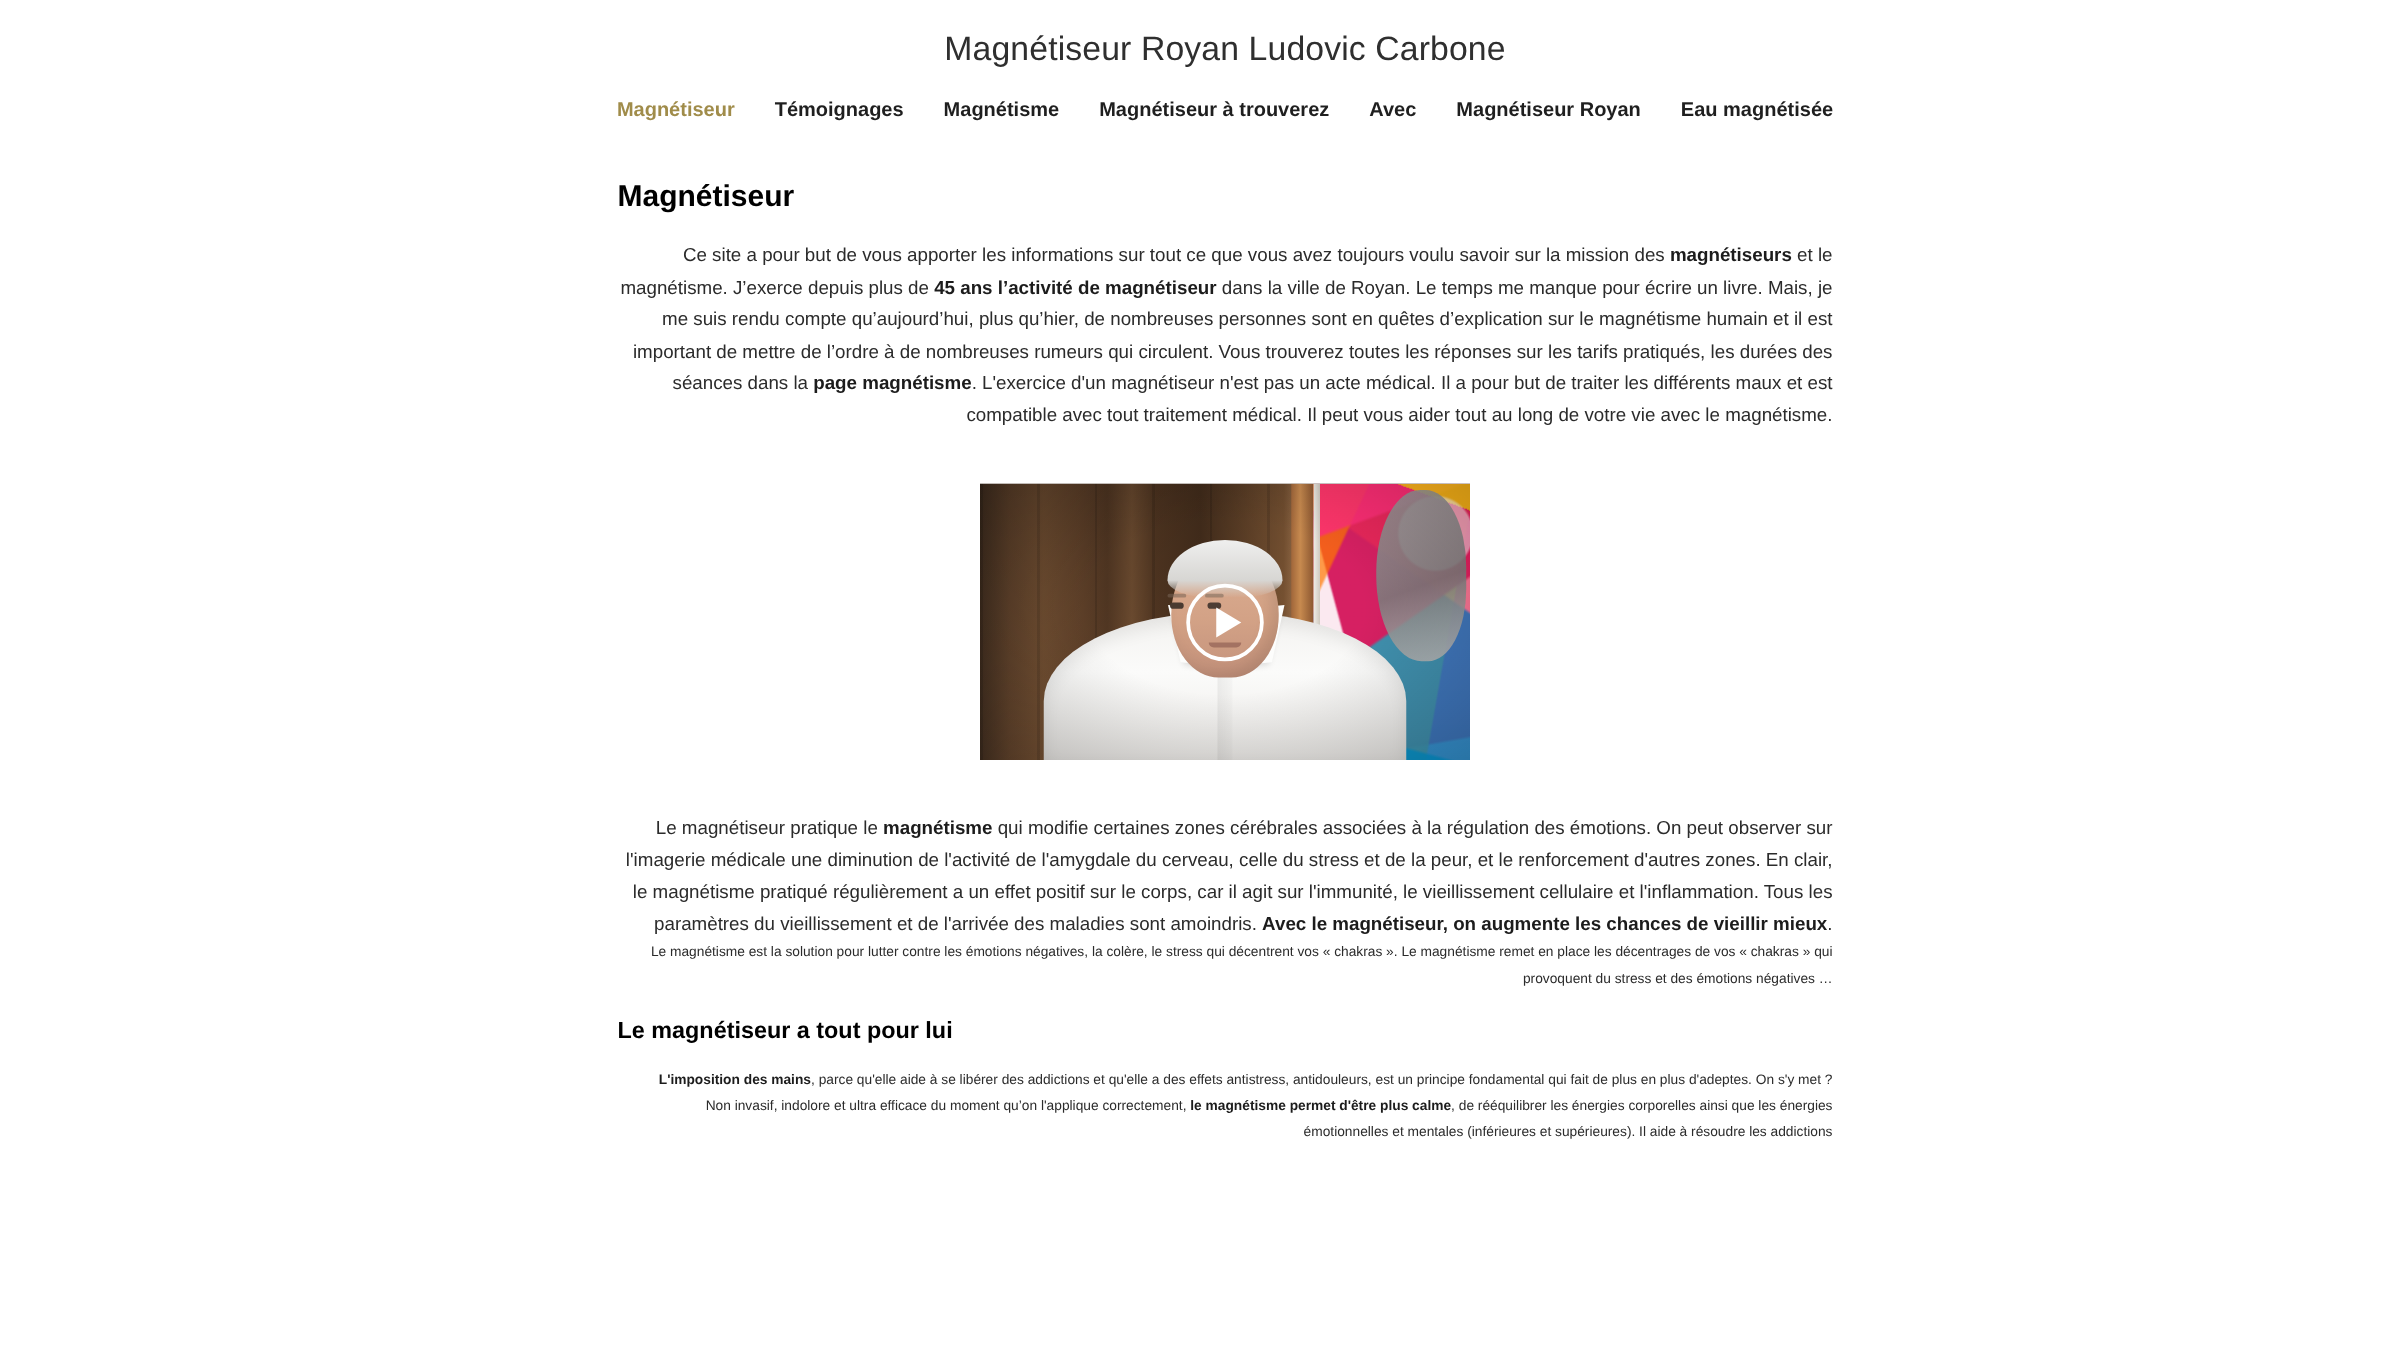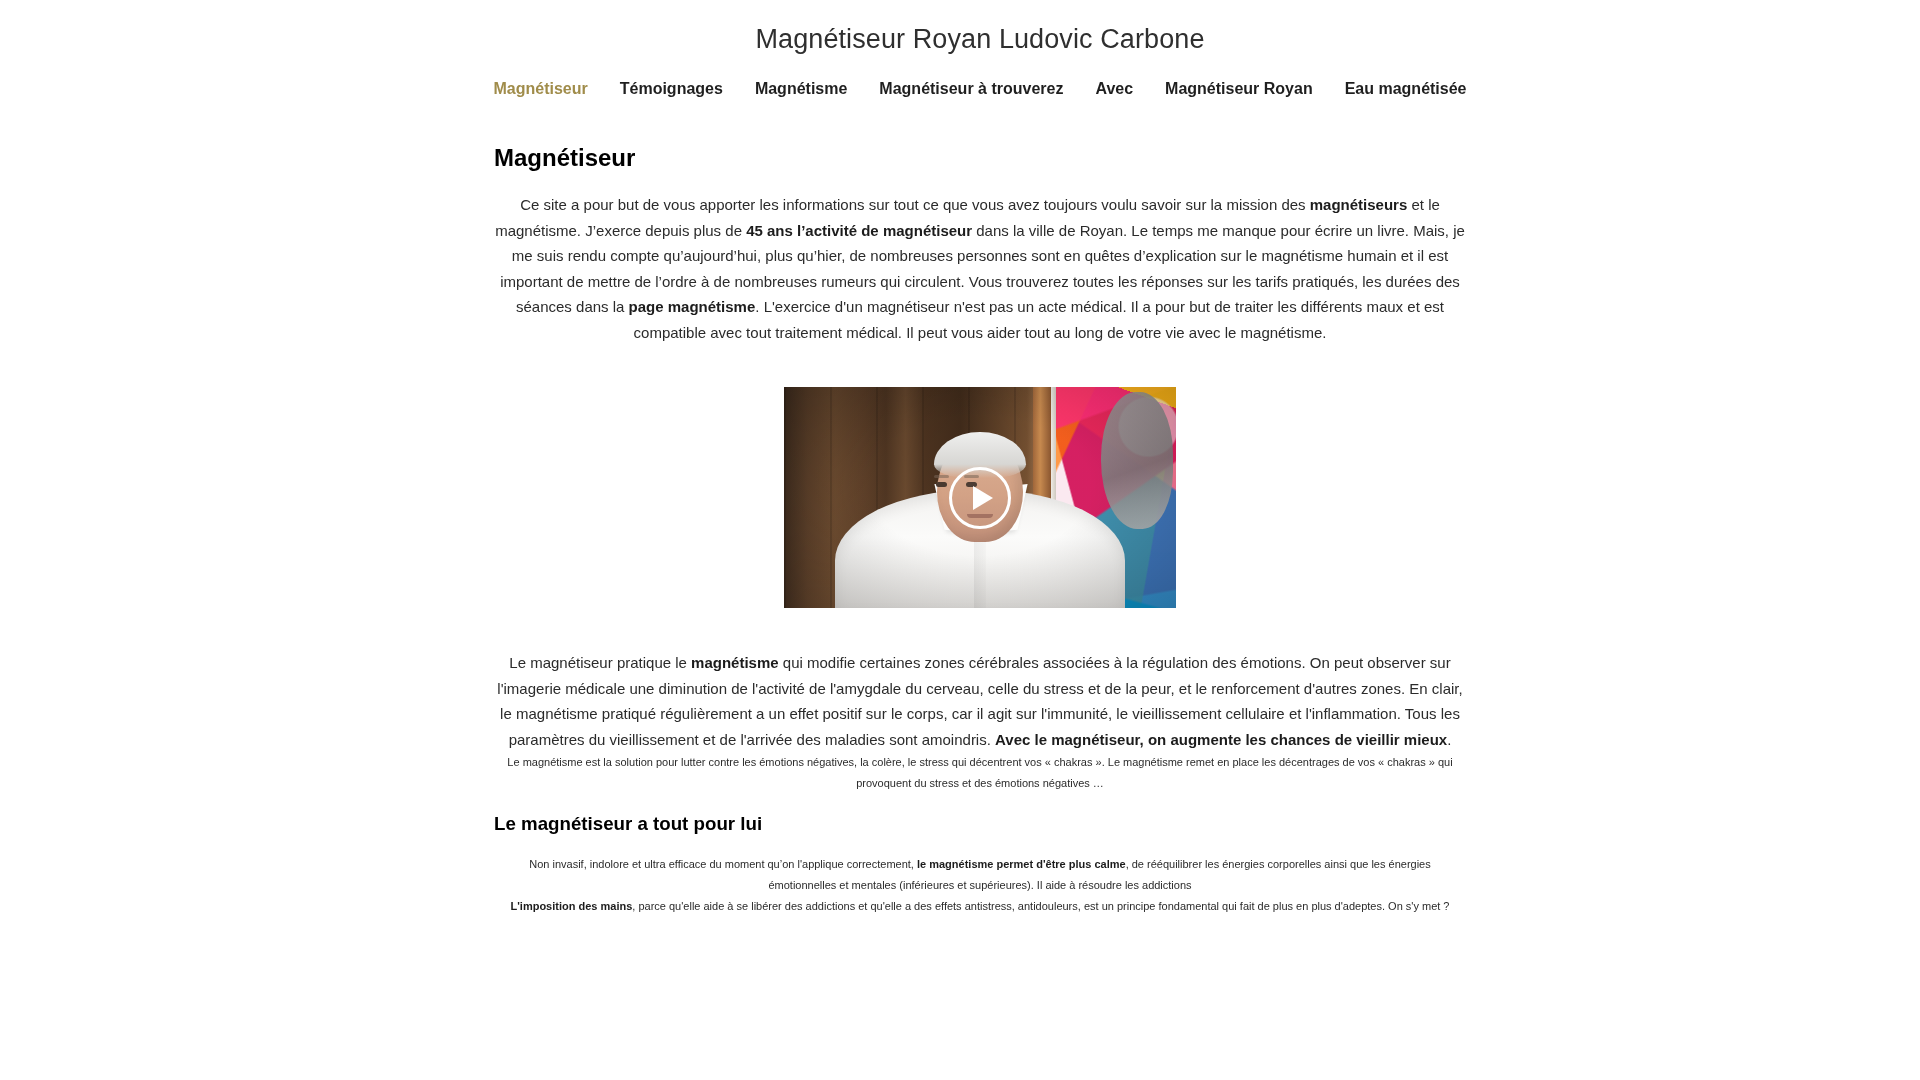--- a/index.html
+++ b/index.html
@@ -63,21 +63,21 @@
     width: 972px;
     margin: 0 auto;
     padding-top: 26px;
   }
 
   p.body-text {
     font-size: 15px;
     line-height: 25.5px;
     color: #2b2b2b;
     margin: 0 0 0 0;
-    text-align: center;
+    text-align: right;
   }
   p.body-text + p.body-text { margin-top: 0; }
 
   .body-text b, .body-text strong {
     font-weight: 700;
     color: #1c1c1c;
   }
 
   .spacer-lg { height: 42px; }
 
@@ -374,18 +374,18 @@
     </div>
 
     <div class="spacer-lg"></div>
 
     <p class="body-text"><span>Le magnétiseur pratique le </span><b>magnétisme</b><span> qui modifie certaines zones cérébrales associées à la régulation des émotions. On peut observer sur l'imagerie médicale une diminution de l'activité de l'amygdale du cerveau, celle du stress et de la peur, et le renforcement d'autres zones. En clair, le magnétisme pratiqué régulièrement a un effet positif sur le corps, car il agit sur l'immunité, le vieillissement cellulaire et l'inflammation. Tous les paramètres du vieillissement et de l'arrivée des maladies sont amoindris. </span><b>Avec le magnétiseur, on augmente les chances de vieillir mieux</b><span>.</span></p>
 
     <p class="body-text tight">Le magnétisme est la solution pour lutter contre les émotions négatives, la colère, le stress qui décentrent vos « chakras ». Le magnétisme remet en place les décentrages de vos « chakras » qui provoquent du stress et des émotions négatives …</p>
 
     <h3 class="section-title">Le magnétiseur a tout pour lui</h3>
 
+    <p class="body-text tight"><b>L'imposition des mains</b><span>, parce qu'elle aide à se libérer des addictions et qu'elle a des effets antistress, antidouleurs, est un principe fondamental qui fait de plus en plus d'adeptes. On s'y met ?</span></p>
+
     <p class="body-text tight"><span>Non invasif, indolore et ultra efficace du moment qu’on l'applique correctement, </span><b>le magnétisme permet d'être plus calme</b><span>, de rééquilibrer les énergies corporelles ainsi que les énergies émotionnelles et mentales (inférieures et supérieures). Il aide à résoudre les addictions</span></p>
-
-    <p class="body-text tight"><b>L'imposition des mains</b><span>, parce qu'elle aide à se libérer des addictions et qu'elle a des effets antistress, antidouleurs, est un principe fondamental qui fait de plus en plus d'adeptes. On s'y met ?</span></p>
 
   </main>
 </div>
 
 </body></html>

